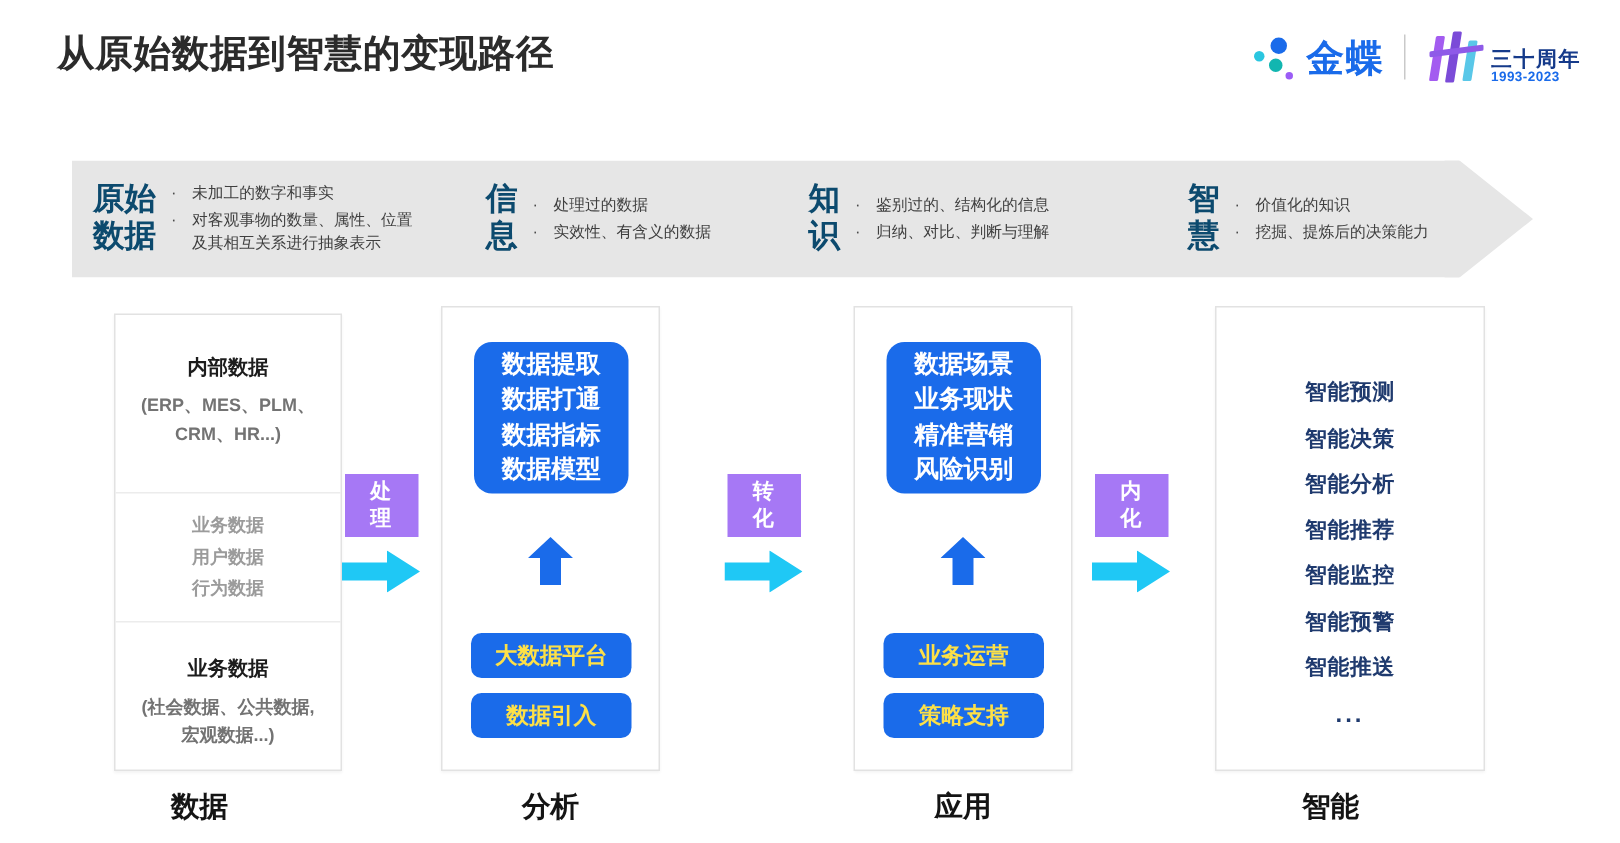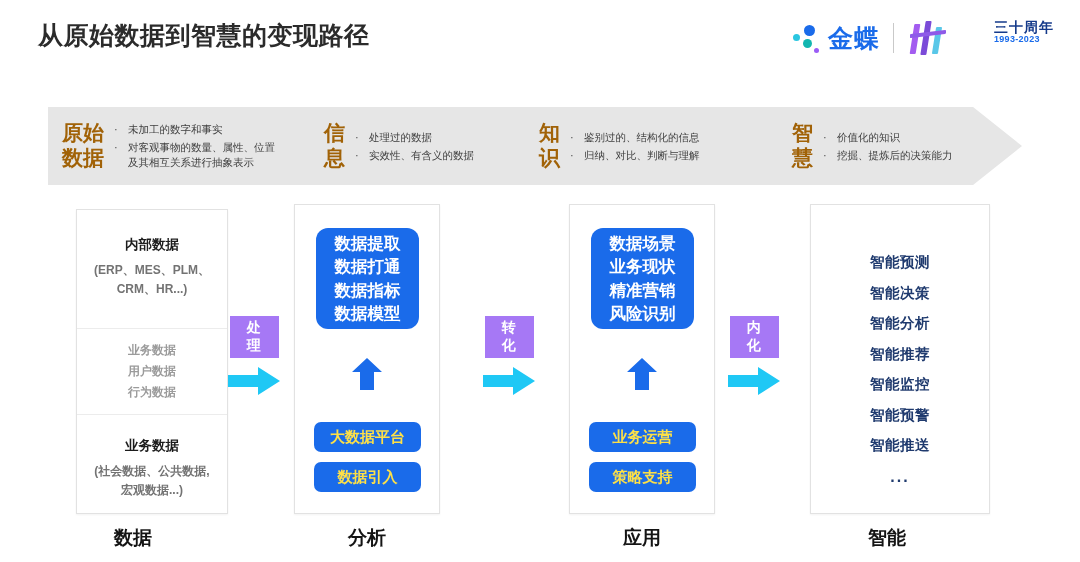--- a/index.html
+++ b/index.html
@@ -22,21 +22,21 @@
   .brand-dots { position:relative; width: 34px; height: 34px; margin-right: 4px; }
   .brand-dots i { position:absolute; border-radius:50%; display:block; }
   .bd1 { width: 11px; height: 11px; background:#1a6bea; left: 14px; top: 4px; }
   .bd2 { width: 7px;  height: 7px;  background:#2ac6e0; left: 3px;  top: 13px; }
   .bd3 { width: 9px;  height: 9px;  background:#12b6b0; left: 13px; top: 18px; }
   .bd4 { width: 5px;  height: 5px;  background:#9b5cf6; left: 24px; top: 27px; }
   .brand-name {
     font-size: 25px; font-weight: bold; color:#1a6bea; letter-spacing: 1px;
   }
   .brand-sep { width:1px; height: 30px; background:#c9c9c9; margin: 0 13px; }
-  .anniv { display:flex; align-items:flex-start;gap:43px; }
+  .anniv { display:flex; align-items:flex-end; }
   .anniv-mark { position:relative; width: 40px; height: 36px; margin-right: 4px; }
   .anniv-mark i { position:absolute; display:block; border-radius:1px; }
   .am1 { width: 6px; height: 30px; background:#a35cf0; left: 5px;  top: 4px; transform: skewX(-9deg); }
   .am2 { width: 6px; height: 34px; background:#7b4bd8; left: 16px; top: 1px; transform: skewX(-9deg); }
   .am3 { width: 6px; height: 27px; background:#59c7e8; left: 27px; top: 7px; transform: skewX(-9deg); }
   .am4 { width: 36px; height: 4px; background:#8e5ae8; left: 3px; top: 12px; transform: skewY(-7deg); }
   .anniv-text { line-height:1.05; }
   .anniv-cn { font-size: 14px; font-weight:bold; color:#153a8a; letter-spacing:1px; }
   .anniv-yr { font-size: 9px; font-weight:bold; color:#1a6bea; letter-spacing:0.3px; }
 
@@ -46,21 +46,21 @@
     background: #e6e6e6;
     clip-path: polygon(0 0, 915px 0, 915px -8px, 974px 39px, 915px 86px, 915px 78px, 0 78px);
   }
   .band-inner { position:absolute; left:0; top:0; width: 974px; height: 78px; display:flex; }
   .band-seg { display:flex; align-items:center; }
   .seg-1 { width: 276px; padding-left: 14px; }
   .seg-2 { width: 215px; }
   .seg-3 { width: 253px; }
   .seg-4 { width: 230px; }
   .seg-head {
-    font-size: 21px; font-weight: bold; color:#a16207; line-height: 1.18;
+    font-size: 21px; font-weight: bold; color:#0c4a6e; line-height: 1.18;
     white-space: nowrap; margin-right: 10px;
   }
   .seg-bullets { display:flex; flex-direction:column; justify-content:center; }
   .seg-row { display:flex; align-items:flex-start; margin: 1.5px 0; }
   .seg-dot { color:#4a4a4a; font-size: 11px; line-height: 15px; width: 14px; flex:none; text-align:left; }
   .seg-txt { font-size: 10.5px; color:#3f3f3f; line-height: 15px; white-space: nowrap; }
   .seg-txt.wrap { white-space: normal; width: 150px; }
 
   
   .col-box {

